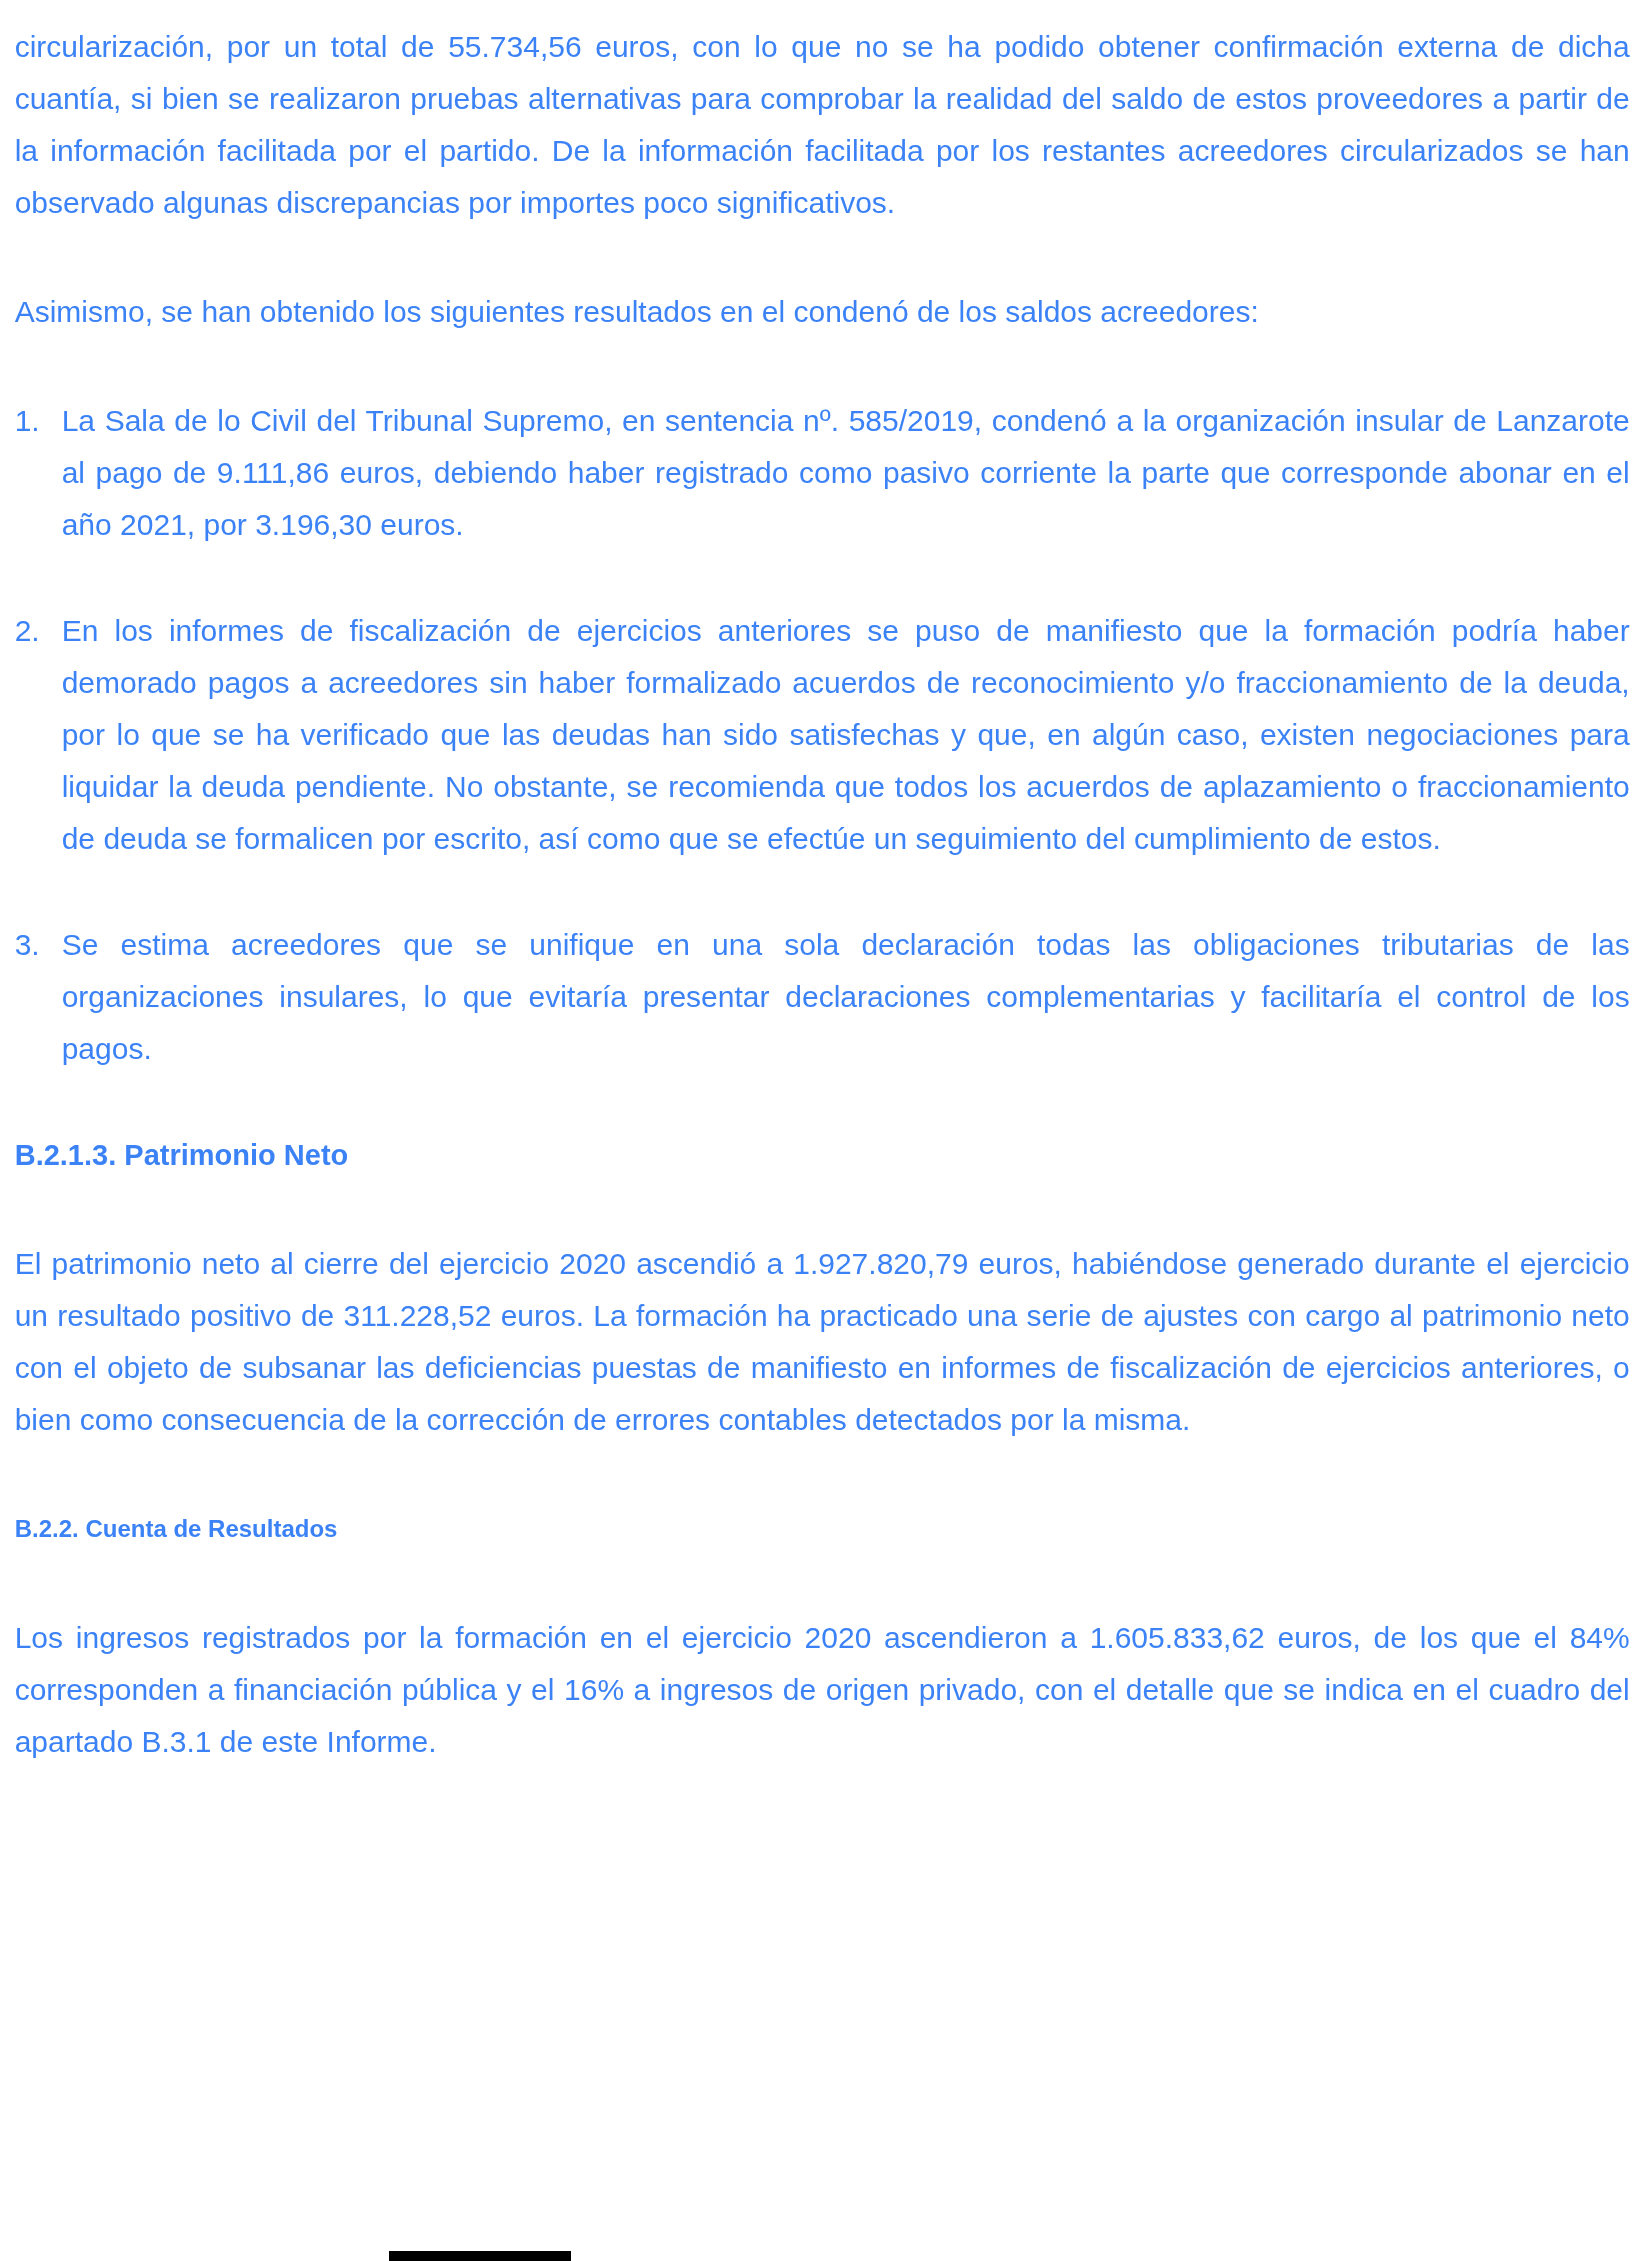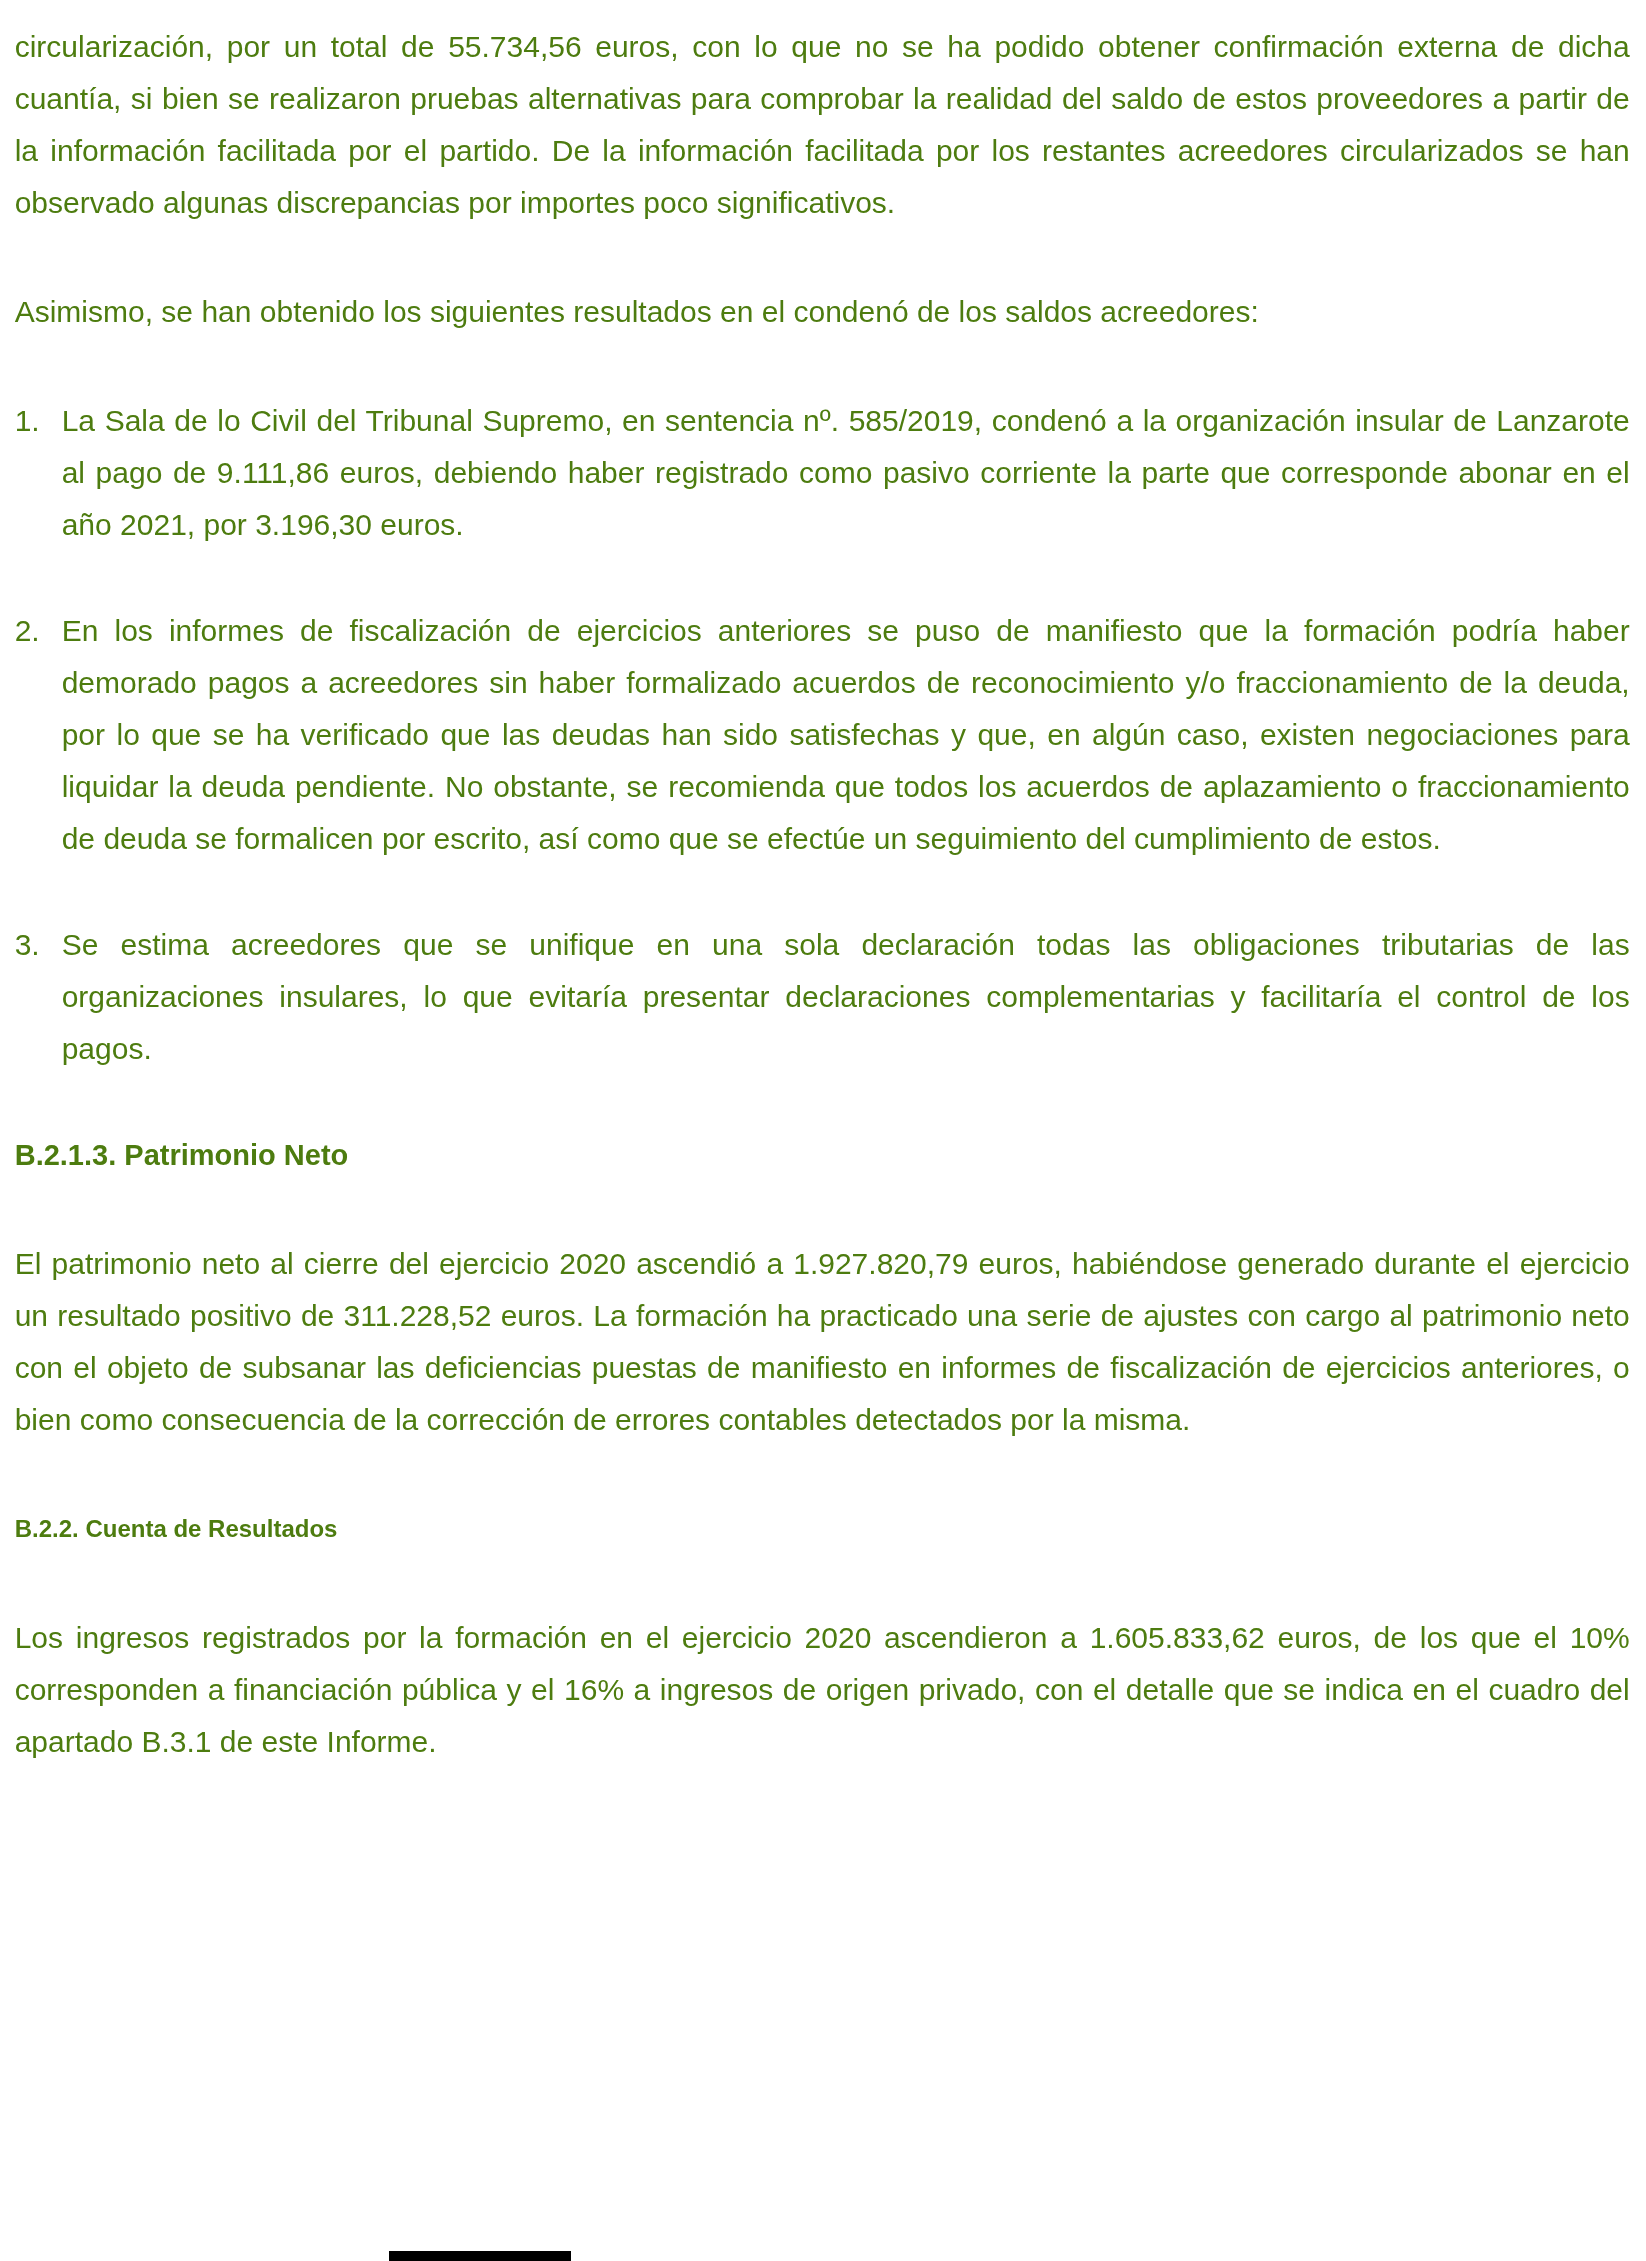--- a/index.html
+++ b/index.html
@@ -6,21 +6,21 @@
     margin: 0;
     padding: 0;
     background: #ffffff;
   }
   .page {
     position: relative;
     width: 1646px;
     height: 2261px;
     box-sizing: border-box;
     background: #ffffff;
-    color: #4d7c0f;
+    color: #3b82f6;
     font-family: "Liberation Sans", "DejaVu Sans", sans-serif;
     font-size: 30px;
     line-height: 52px;
     padding: 21px 16.3px 0 14.7px;
     overflow: hidden;
   }
   .para {
     text-align: justify;
     margin: 0 0 57px 0;
   }
@@ -81,18 +81,18 @@
     </div>
 
   </div>
 
   <h2 class="section-heading" style="font-size: 29px;">B.2.1.3. Patrimonio Neto</h2>
 
   <p class="para">El patrimonio neto al cierre del ejercicio 2020 ascendió a 1.927.820,79 euros, habiéndose generado durante el ejercicio un resultado positivo de 311.228,52 euros. La formación ha practicado una serie de ajustes con cargo al patrimonio neto con el objeto de subsanar las deficiencias puestas de manifiesto en informes de fiscalización de ejercicios anteriores, o bien como consecuencia de la corrección de errores contables detectados por la misma.</p>
 
   <h2 class="section-heading" style="font-size: 24px;">B.2.2. Cuenta de Resultados</h2>
 
-  <p class="para">Los ingresos registrados por la formación en el ejercicio 2020 ascendieron a 1.605.833,62 euros, de los que el 10% corresponden a financiación pública y el 16% a ingresos de origen privado, con el detalle que se indica en el cuadro del apartado B.3.1 de este Informe.</p>
+  <p class="para">Los ingresos registrados por la formación en el ejercicio 2020 ascendieron a 1.605.833,62 euros, de los que el 84% corresponden a financiación pública y el 16% a ingresos de origen privado, con el detalle que se indica en el cuadro del apartado B.3.1 de este Informe.</p>
 
   <div class="partial-bottom-element"></div>
 
 </div>
 
 
 </body></html>

